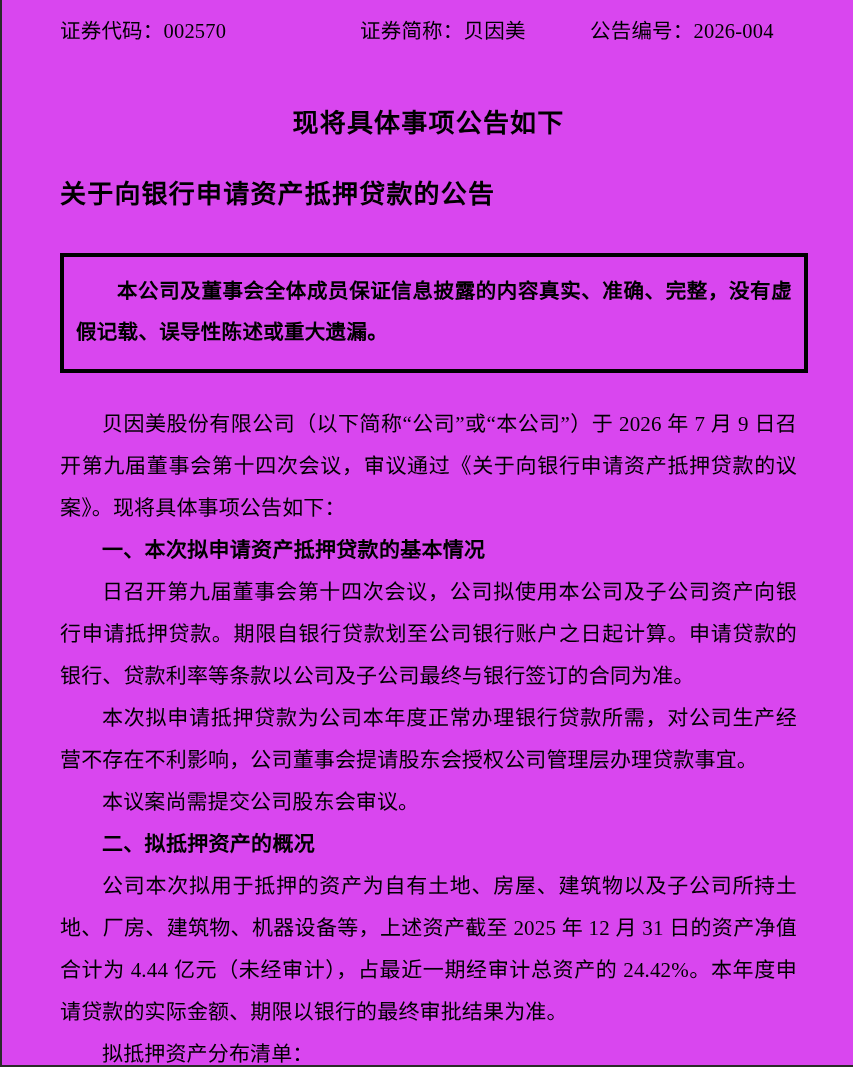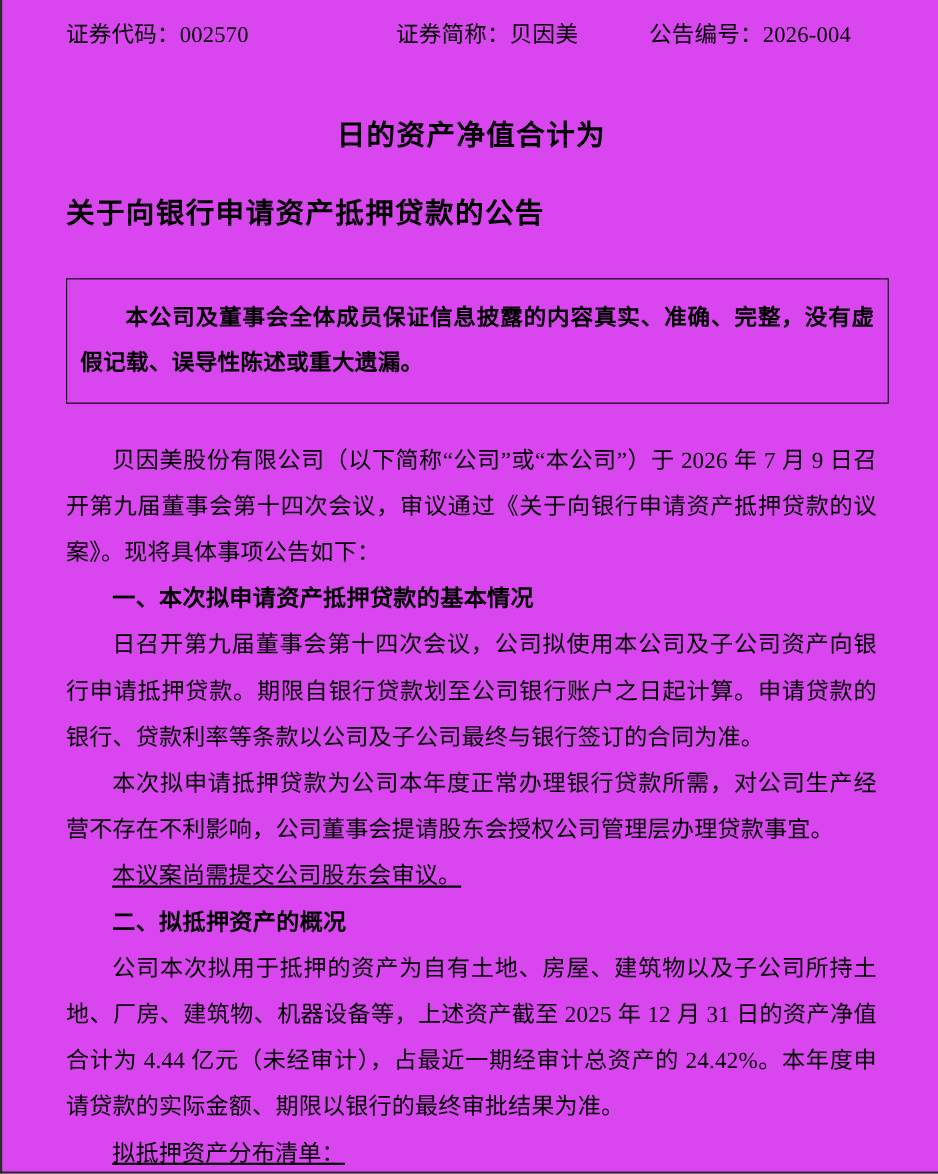--- a/index.html
+++ b/index.html
@@ -61,21 +61,21 @@
     font-family: "Liberation Serif", "DejaVu Serif", serif;
     font-weight: bold;
     font-size: 26px;
     letter-spacing: 1.2px;
     margin-top: 34px;
   }
 
   
   .disclaimer-box {
     margin-top: 43px;
-    border: 1px solid #000000;
+    border: 4px solid #000000;
     box-sizing: border-box;
     width: 748px;
     padding: 14px 12px 16px 12px;
   }
   .disclaimer-text {
     font-family: "DejaVu Sans", "Liberation Sans", sans-serif;
     font-weight: bold;
     font-size: 20.5px;
     line-height: 41px;
     text-indent: 41px;
@@ -92,21 +92,20 @@
     margin: 0;
     font-size: 21px;
     line-height: 42px;
     text-indent: 42px;
     text-align: justify;
     text-justify: inter-character;
     letter-spacing: 0.15px;
   }
   p.para.tight {
     text-align: justify;
-    text-decoration: underline;
   }
   h2.section-heading {
     margin: 0;
     font-family: "DejaVu Sans", "Liberation Sans", sans-serif;
     font-weight: bold;
     font-size: 21px;
     line-height: 42px;
     text-indent: 42px;
     letter-spacing: 0.3px;
   }
@@ -116,21 +115,21 @@
 
 <div id="page">
   <div class="content">
 
     <div class="header-row">
       <span class="header-cell hdr-code">证券代码：002570</span>
       <span class="header-cell hdr-abbr">证券简称：贝因美</span>
       <span class="header-cell hdr-number">公告编号：2026-004</span>
     </div>
 
-    <div class="doc-title-1">日的资产净值合计为</div>
+    <div class="doc-title-1">现将具体事项公告如下</div>
     <div class="doc-title-2">关于向银行申请资产抵押贷款的公告</div>
 
     <div class="disclaimer-box">
       <div class="disclaimer-text">本公司及董事会全体成员保证信息披露的内容真实、准确、完整，没有虚假记载、误导性陈述或重大遗漏。</div>
     </div>
 
     <div class="body-block">
 
       <p class="para">贝因美股份有限公司（以下简称“公司”或“本公司”）于 2026 年 7 月 9 日召开第九届董事会第十四次会议，审议通过《关于向银行申请资产抵押贷款的议案》。现将具体事项公告如下：</p>
 

